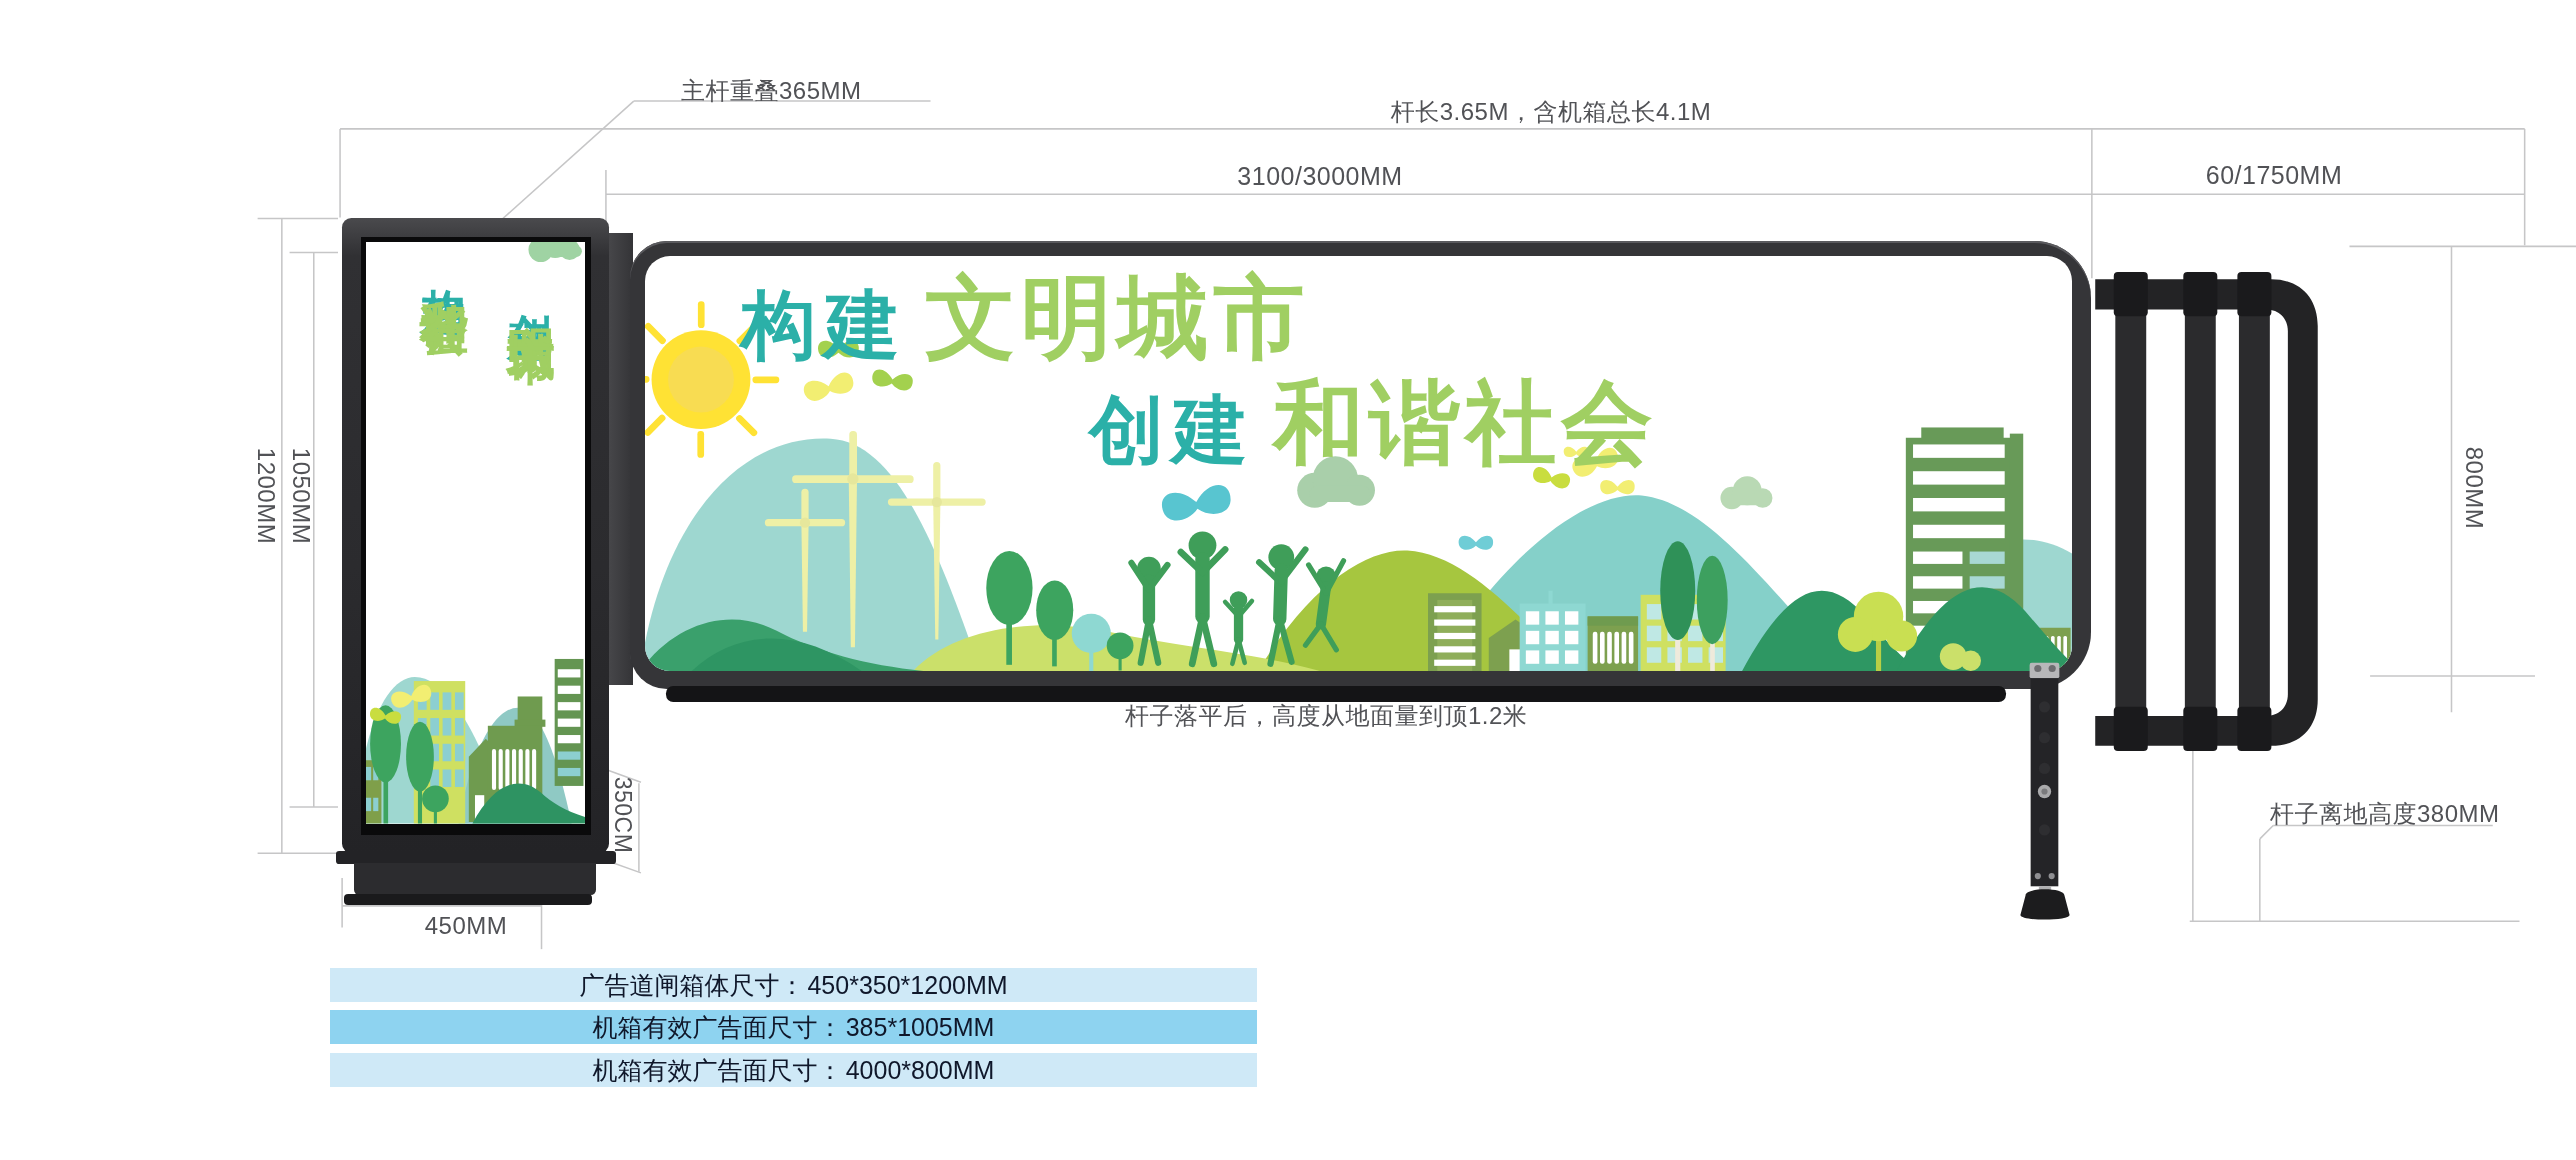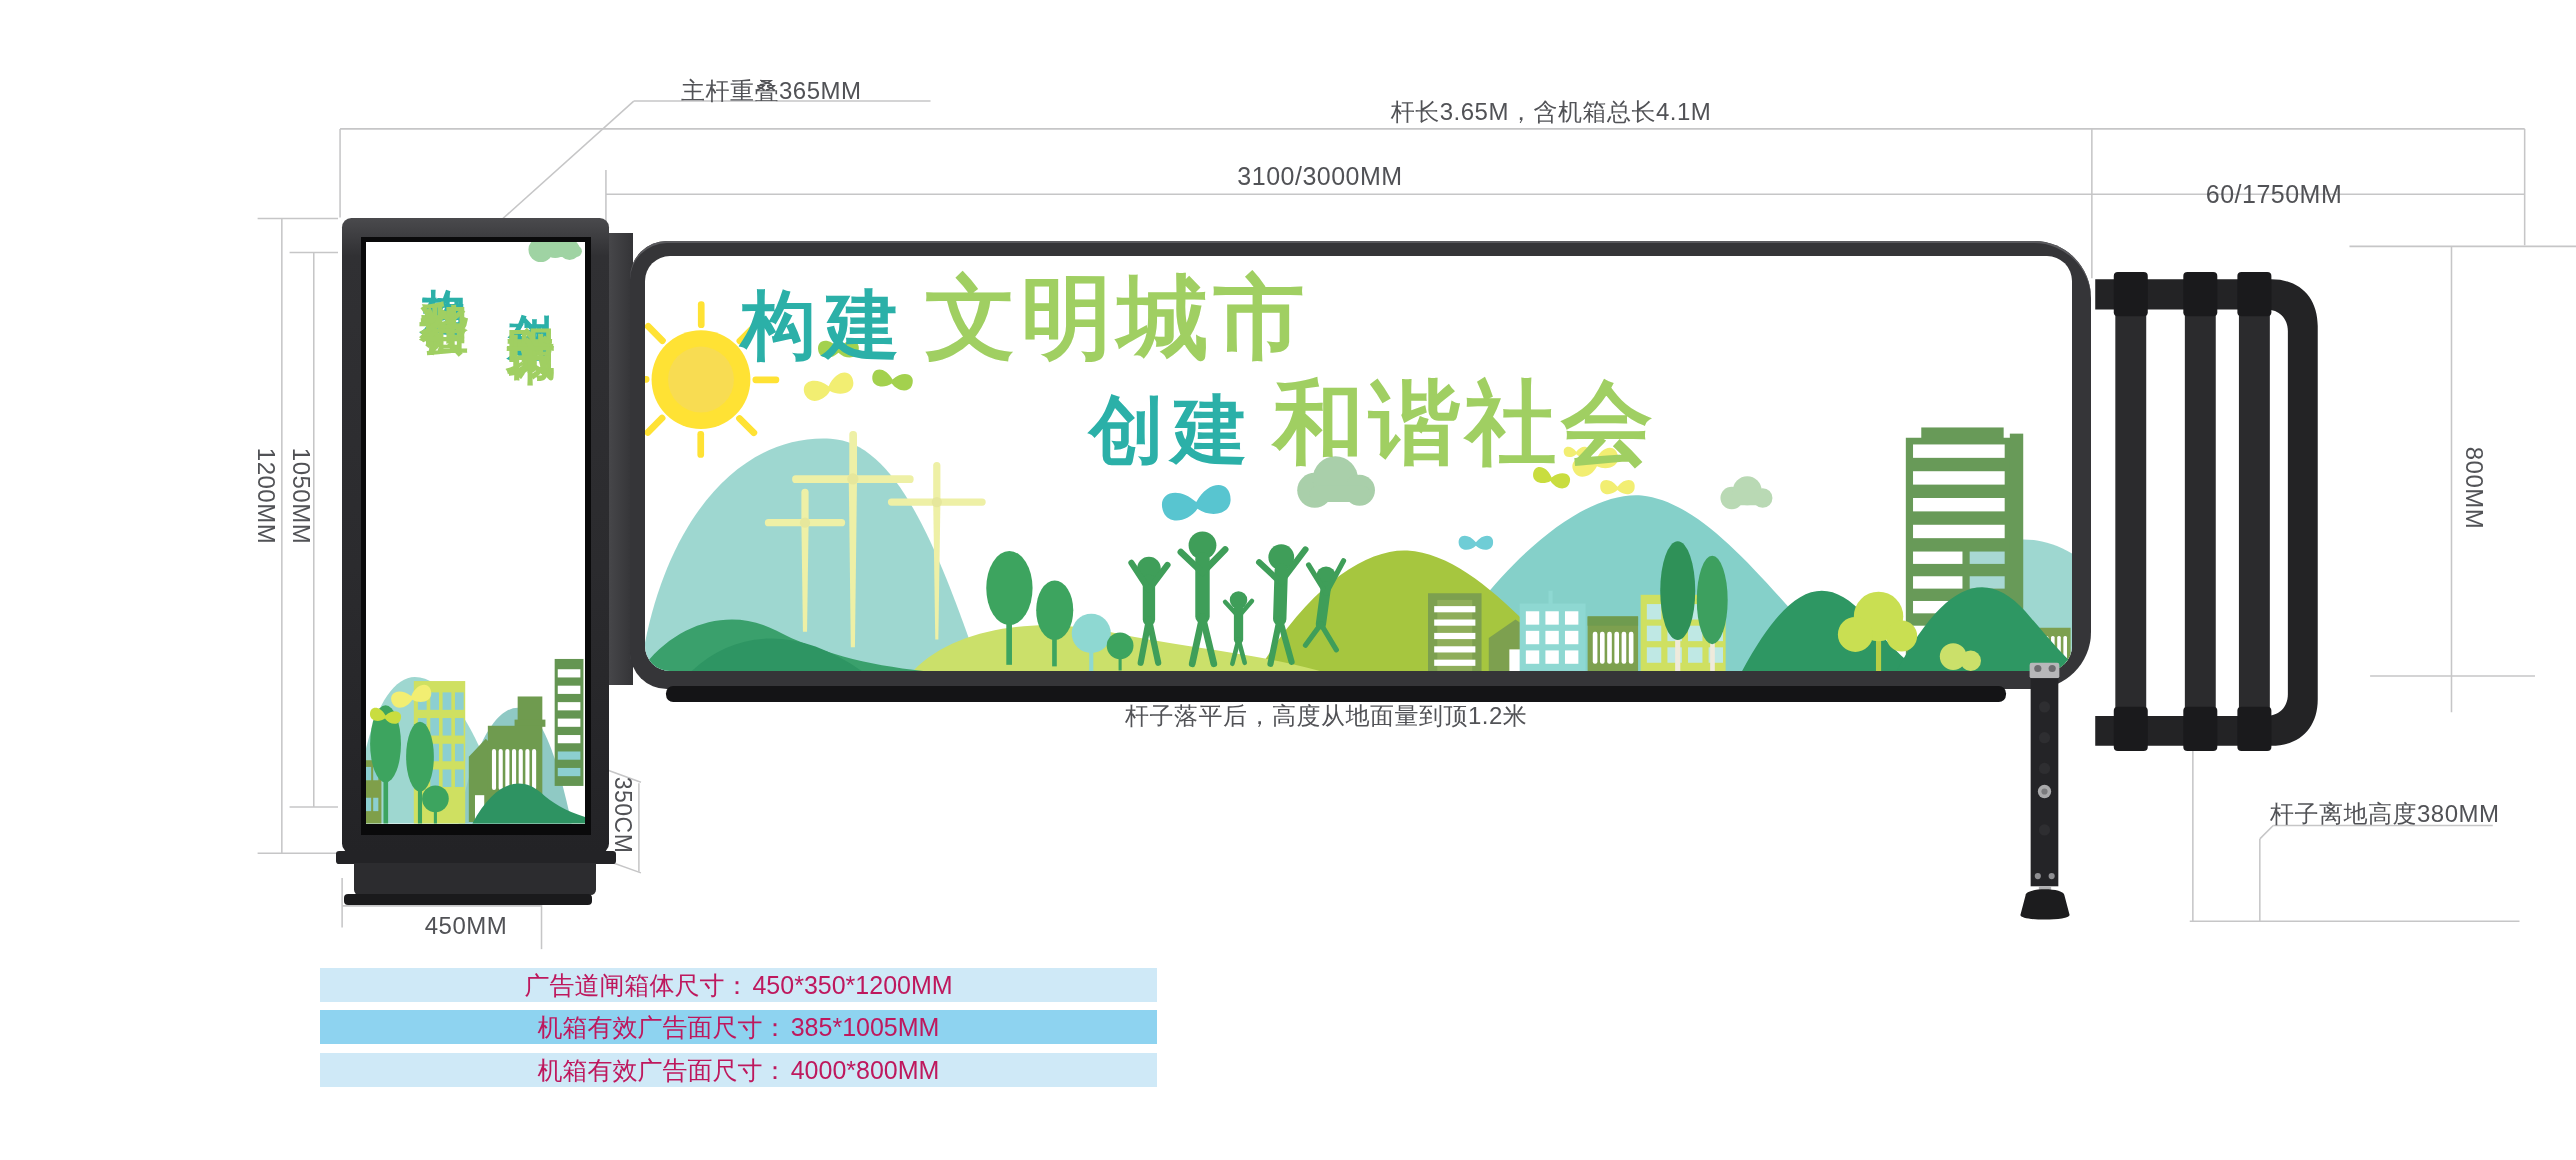--- a/index.html
+++ b/index.html
@@ -26,22 +26,22 @@
   .banner-outer{position:absolute;left:630px;top:241px;width:1461px;height:448px;background:#353538;
      border-radius:37px 57px 57px 37px;box-shadow:inset 0 2.1px 0 #5a5a5e;}
   .banner-under{position:absolute;left:666px;top:686px;width:1340px;height:15.5px;background:#141416;border-radius:7.2px;}
   .banner-face{position:absolute;left:645px;top:256px;width:1427px;height:415px;background:#ffffff;border-radius:25px;overflow:hidden;}
   .slogan{position:absolute;display:flex;align-items:flex-end;white-space:nowrap;font-weight:700;line-height:.92;}
   .slogan .hl{color:#2bb0a8;font-size:75px;letter-spacing:8.2px;}
   .slogan .rest{color:#a0cf62;font-size:91px;letter-spacing:5.2px;margin-left:17.5px;}
   .slogan-1{left:96px;top:21.6px;height:82px;}
   .slogan-2{left:444px;top:127px;height:82px;}
   
-  .spec-bar{position:absolute;left:320px;width:837px;height:34px;display:flex;align-items:center;justify-content:center;
-     font-size:25px;color:#be185d;white-space:nowrap;}
+  .spec-bar{position:absolute;left:330px;width:927px;height:34px;display:flex;align-items:center;justify-content:center;
+     font-size:25px;color:#0f172a;white-space:nowrap;}
   .spec-bar .val{font-weight:400;margin-left:3.1px;}
   .bar-light{background:#cfe9f7;} .bar-mid{background:#8ed3f0;}
   svg{display:block;}
 </style>
 </head>
 <body>
 
 <div class="stage">
 
   <svg class="abs" style="left:0;top:0" width="2739" height="1161" viewBox="0 0 5316 2253">
@@ -433,21 +433,21 @@
       <circle cx="79" cy="255" r="6" fill="#7a7a7d"></circle>
     <circle cx="66" cy="420" r="6" fill="#8f8f92"></circle>
       <circle cx="93" cy="420" r="6" fill="#8f8f92"></circle>
     <rect x="68" y="440" width="24" height="18" fill="#b0b0b2"></rect>
     <path d="M42,458 C42,442 118,442 118,458 L128,496 C128,508 32,508 32,496 Z" fill="#1c1c1e"></path>
   </svg>
 
   <div class="dim-label" style="left:681px;top:75px;">主杆重叠365MM</div>
   <div class="dim-label center" style="left:1551px;top:96px;">杆长3.65M，含机箱总长4.1M</div>
   <div class="dim-label center" style="left:1320px;top:162px;font-size:25px;">3100/3000MM</div>
-  <div class="dim-label center" style="left:2274px;top:180px;font-size:25px;">60/1750MM</div>
+  <div class="dim-label center" style="left:2274px;top:161px;font-size:25px;">60/1750MM</div>
   <div class="dim-label vert" style="left:301px;top:496px;">1050MM</div>
   <div class="dim-label vert" style="left:266px;top:496px;">1200MM</div>
   <div class="dim-label vert" style="left:2474px;top:488px;">800MM</div>
   <div class="dim-label vert" style="left:622px;top:815px;font-size:23px;">350CM</div>
   <div class="dim-label center" style="left:466px;top:912px;">450MM</div>
   <div class="dim-label" style="left:1125px;top:700px;text-align:right;">杆子落平后，高度从地面量到顶1.2米</div>
   <div class="dim-label" style="left:2270px;top:798px;">杆子离地高度380MM</div>
 
   <div class="spec-bar bar-light" style="top:968px;">
     <span>广告道闸箱体尺寸：</span>

